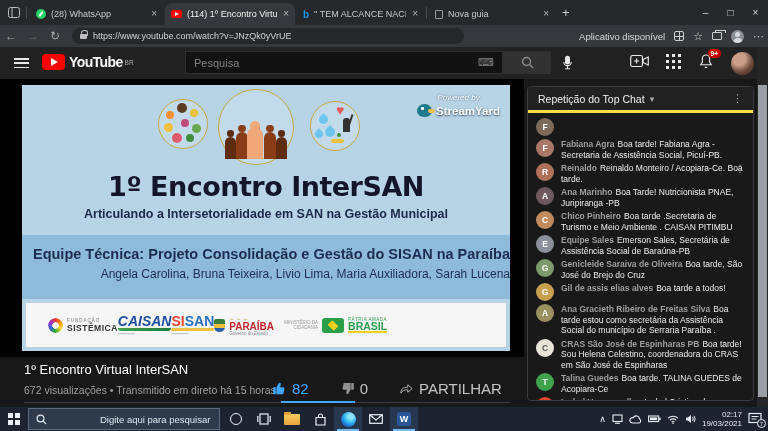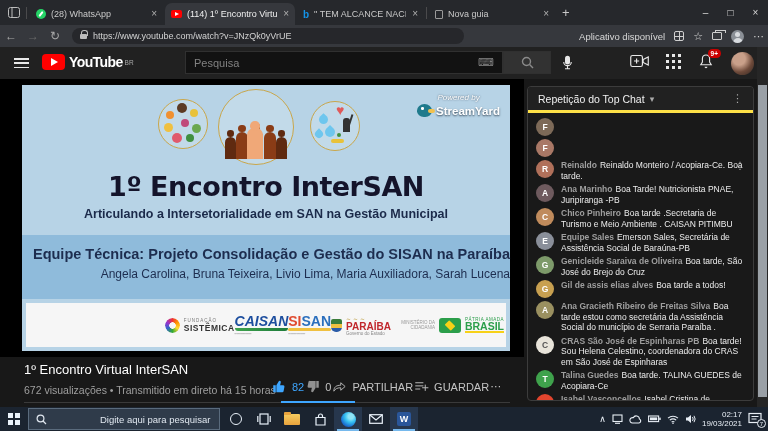--- a/index.html
+++ b/index.html
@@ -83,21 +83,21 @@
   .sy-row { display:flex; align-items:center; gap:4px; justify-content:center; margin-top:2px; }
   .sy-duck { width:15px; height:13px; border-radius:50% 50% 45% 45%; background:#1f7a8c; position:relative; }
   .sy-duck:before { content:""; position:absolute; right:-3px; top:5px; width:7px; height:4px; background:#f2c14e; border-radius:2px; }
   .sy-duck:after { content:""; position:absolute; left:4px; top:3px; width:2.5px; height:2.5px; border-radius:50%; background:#fff; }
   .sy-name { color:#fff; font-size:11.5px; font-weight:bold; text-shadow:0 1px 2px #345; }
   .slide-title { position:absolute; left:0; top:86px; width:100%; text-align:center; font-size:27px; font-weight:800; color:#14142b; font-family:"DejaVu Sans", sans-serif; letter-spacing:-0.5px; }
   .slide-sub { position:absolute; left:0; top:122px; width:100%; text-align:center; font-size:12.5px; font-weight:bold; color:#1b2a4a; }
   .band { position:absolute; left:0; top:150px; width:100%; height:64px; background:#8fbbdb; text-align:right; color:#1d2d4f; }
   .band-1 { font-size:14.5px; font-weight:600; margin-top:11px; }
   .band-2 { font-size:12px; margin-top:5px; }
-  .logos { position:absolute; left:4px; right:4px; bottom:4px; height:44px; background:#f6f6f6; display:flex; align-items:center; justify-content:flex-end; padding:0 2px; }
+  .logos { position:absolute; left:4px; right:4px; bottom:4px; height:44px; background:#f6f6f6; display:flex; align-items:center; justify-content:flex-start; padding:0 22px; }
   .chip { display:flex; align-items:center; gap:4px; }
   .fs-ring { width:15px; height:15px; border-radius:50%; background:conic-gradient(#e33,#f90,#fd3,#3a3,#36c,#93c,#e33); -webkit-mask:radial-gradient(circle, transparent 0 3px, #000 3.5px); mask:radial-gradient(circle, transparent 0 3px, #000 3.5px); }
   .fs-t1 { font-size:4.5px; letter-spacing:1px; color:#777; }
   .fs-t2 { font-size:8.5px; font-weight:bold; color:#333; letter-spacing:0.5px; }
   .caisan { font-size:14px; font-weight:900; font-style:italic; color:#1d4e9e; line-height:12px; }
   .caisan-sw { height:3px; background:linear-gradient(90deg,#3fa34d,#1d7a3a); border-radius:0 0 6px 6px; margin-top:1px; }
   .caisan-cap, .sisan-cap { font-size:3.5px; color:#999; margin-top:1px; }
   .sisan { font-size:14px; font-weight:900; line-height:12px; }
   .sisan .s1 { color:#e04a2f; } .sisan .s2 { color:#2b6fbd; }
   .sisan-bar { height:3px; background:#f0c040; border-radius:2px; margin-top:1px; }
@@ -108,21 +108,21 @@
   .min-txt { font-size:4.5px; color:#999; width:44px; text-align:right; line-height:5.5px; }
   .br-flag { width:22px; height:15px; background:#2b9e4a; border-radius:3px; position:relative; }
   .br-flag:before { content:""; position:absolute; left:5px; top:3px; width:12px; height:9px; background:#f7d117; transform:rotate(45deg) scale(0.72); border-radius:1px; }
   .br-t1 { font-size:4.5px; color:#2b9e4a; letter-spacing:0.5px; }
   .br-t2 { font-size:10.5px; font-weight:900; color:#2b9e4a; line-height:9px; border-bottom:2px solid #f7d117; }
 
   
   .meta { position:absolute; left:0; top:357px; width:524px; height:50px; }
   .vtitle { position:absolute; left:24px; top:5px; font-size:13px; color:#fff; }
   .vstats { position:absolute; left:24px; top:27px; font-size:10.5px; color:#9f9f9f; }
-  .actions { position:absolute; left:272px; top:22px; display:flex; align-items:center; gap:1px; color:#c4c4c4; font-size:11px; }
+  .actions { position:absolute; left:272px; top:22px; display:flex; align-items:center; gap:31px; color:#c4c4c4; font-size:15px; }
   .act { display:flex; align-items:center; gap:5px; }
   .act .cnt-like { color:#3ea6ff; }
   .likebar { position:absolute; left:281px; top:44px; width:74px; height:2px; background:#3ea6ff; }
   .metadivider { position:absolute; left:24px; top:45px; width:486px; height:1px; background:#3a3a3a; }
 
   
   .chat { position:absolute; left:527px; top:86px; width:227px; height:315px; border:1px solid #3c3c3c; border-radius:4px; background:#191919; overflow:hidden; }
   .chat-head { height:26px; border-bottom:3px solid #fde047; display:flex; align-items:center; padding:0 10px; background:#212121; }
   .chat-title { color:#f1f1f1; font-size:10.5px; }
   .chat-caret { color:#aaa; font-size:9px; margin-left:5px; flex:1; }
@@ -417,20 +417,21 @@
           <span class="chat-avatar" style="background: rgb(125, 106, 88);">
             <i style="color: rgb(255, 255, 255);">F</i>
           </span>
 
         </div>
 
         <div class="chat-msg">
           <span class="chat-avatar" style="background: rgb(169, 120, 102);">
             <i style="color: rgb(255, 255, 255);">F</i>
           </span>
+          <p class="chat-text"><b>Fabiana Agra</b><span>Boa tarde! Fabiana Agra - Secretaria de Assistência Social, Picuí-PB.</span></p>
 
         </div>
 
         <div class="chat-msg">
           <span class="chat-avatar" style="background: rgb(176, 112, 90);">
             <i style="color: rgb(255, 255, 255);">R</i>
           </span>
           <p class="chat-text"><b>Reinaldo</b><span>Reinaldo Monteiro / Acopiara-Ce. Boa tarde.</span></p>
           <span class="msg-menu">⋮</span>
         </div>

